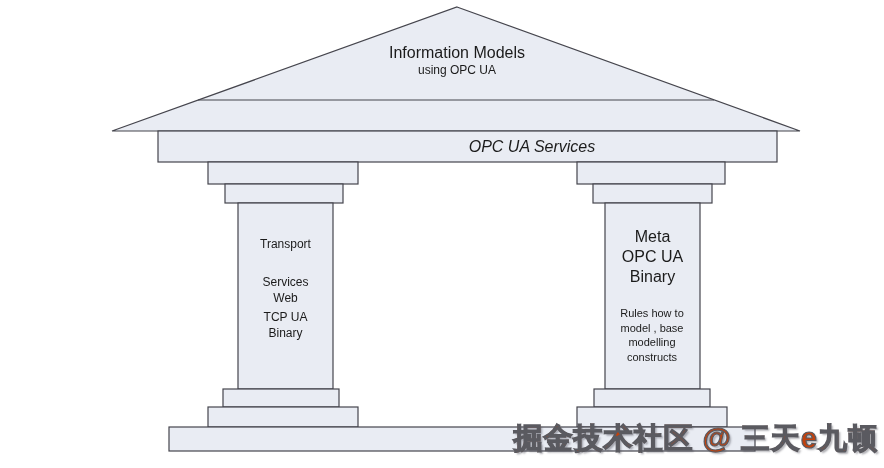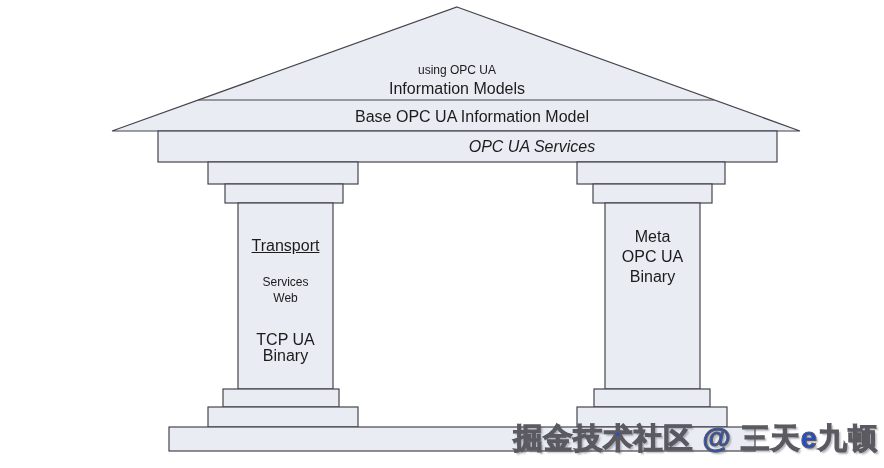--- a/index.html
+++ b/index.html
@@ -8,33 +8,33 @@
     width:884px;height:468px;
     background:#ffffff;
     font-family:"Liberation Sans","DejaVu Sans",sans-serif;
     color:#1b1b1b;
     overflow:hidden;
   }
   .shapes{position:absolute;left:0;top:0;}
   .shape{fill:#e9ecf3;stroke:#45454d;stroke-width:1.2;}
   .edge{stroke:#45454d;stroke-width:1.2;}
   .txt{position:absolute;text-align:center;white-space:nowrap;}
-  .roof-line1{left:307px;top:44px;width:300px;font-size:16px;margin-top:36px;}
+  .roof-line1{left:307px;top:44px;width:300px;font-size:16px;}
   .roof-line2{left:307px;top:63px;width:300px;font-size:12px;}
   .band1{left:167px;top:108px;width:610px;font-size:16px;}
   .band2{left:158px;top:138px;width:748px;font-size:16px;font-style:italic;}
-  .lp-title{left:228px;top:237px;width:115px;font-size:16px;text-decoration:underline;}
+  .lp-title{left:228px;top:237px;width:115px;font-size:12px;}
   .lp-g1{left:228px;top:274px;width:115px;font-size:12px;line-height:16px;}
-  .lp-g2{left:228px;top:332px;width:115px;font-size:16px;line-height:16px;}
+  .lp-g2{left:228px;top:309px;width:115px;font-size:12px;line-height:16px;}
   .rp-title{left:595px;top:227px;width:115px;font-size:16px;line-height:20px;}
   .rp-detail{left:593px;top:306px;width:118px;font-size:11px;line-height:14.5px;}
   .watermark{
     position:absolute;right:6px;top:419px;
     font-size:29px;font-weight:bold;letter-spacing:1px;
-    color:#1d4ed8;
+    color:#c2410c;
     -webkit-text-stroke:1.2px #5a5a60;
     text-shadow:2px 2px 2px rgba(80,80,90,0.45);
     white-space:nowrap;
   }
 </style>
 </head>
 <body>
 
 <div class="stage">
 
@@ -57,34 +57,39 @@
     <rect class="shape" x="605" y="203" width="95" height="186"></rect>
     <rect class="shape" x="594" y="389" width="116" height="18"></rect>
     <rect class="shape" x="577" y="407" width="150" height="20"></rect>
 
     <rect class="shape" x="169" y="427" width="586" height="24"></rect>
   </svg>
 
   <div class="txt roof-line1">Information Models</div>
   <div class="txt roof-line2">using OPC UA</div>
 
-  <div class="txt band1">Base OPC UA Information Model</div>
   <div class="txt band2">OPC UA Services</div>
 
   <div class="txt lp-title">Transport</div>
   <div class="txt lp-g1">
     <div>Services</div>
     <div>Web</div>
   </div>
   <div class="txt lp-g2">
     <div>TCP UA</div>
     <div>Binary</div>
   </div>
 
   <div class="txt rp-title">
     <div>Meta</div>
     <div>OPC UA</div>
     <div>Binary</div>
   </div>
+  <div class="txt rp-detail">
+    <div>Rules how to</div>
+    <div>model , base</div>
+    <div>modelling</div>
+    <div>constructs</div>
+  </div>
 
   <div class="watermark">掘金技术社区 @ 三天e九顿</div>
 
 </div>
 
 </body></html>

